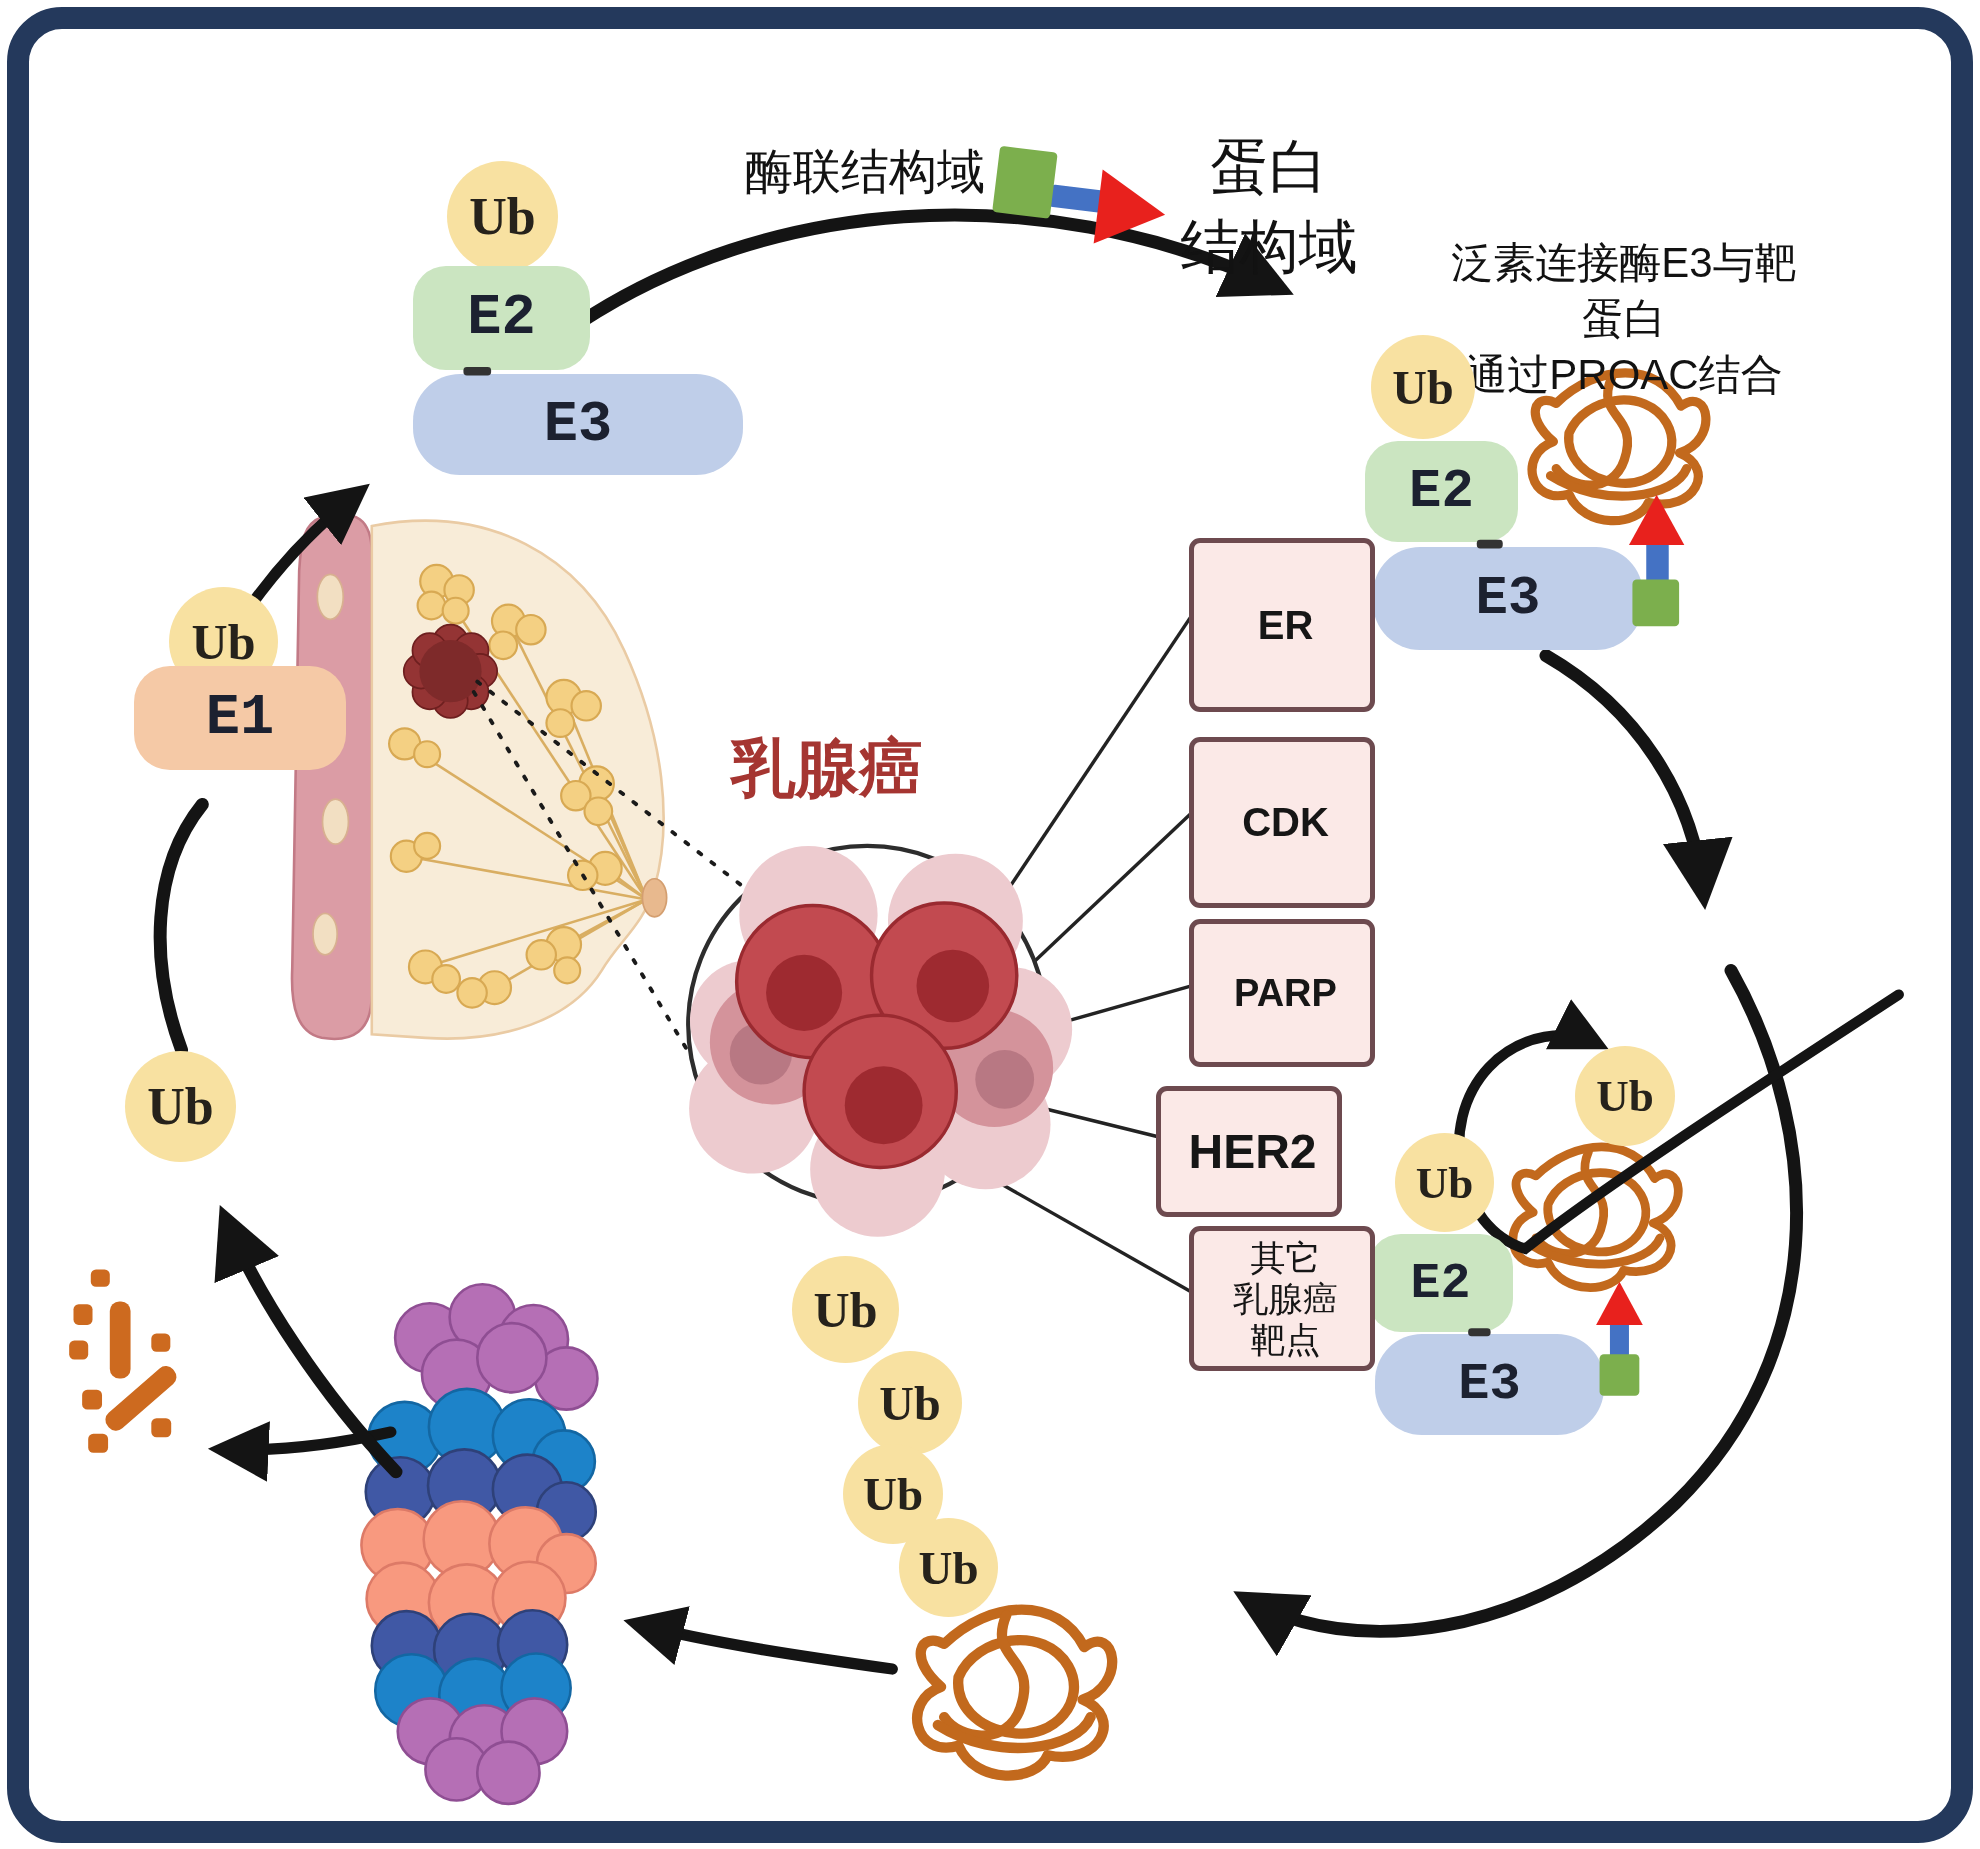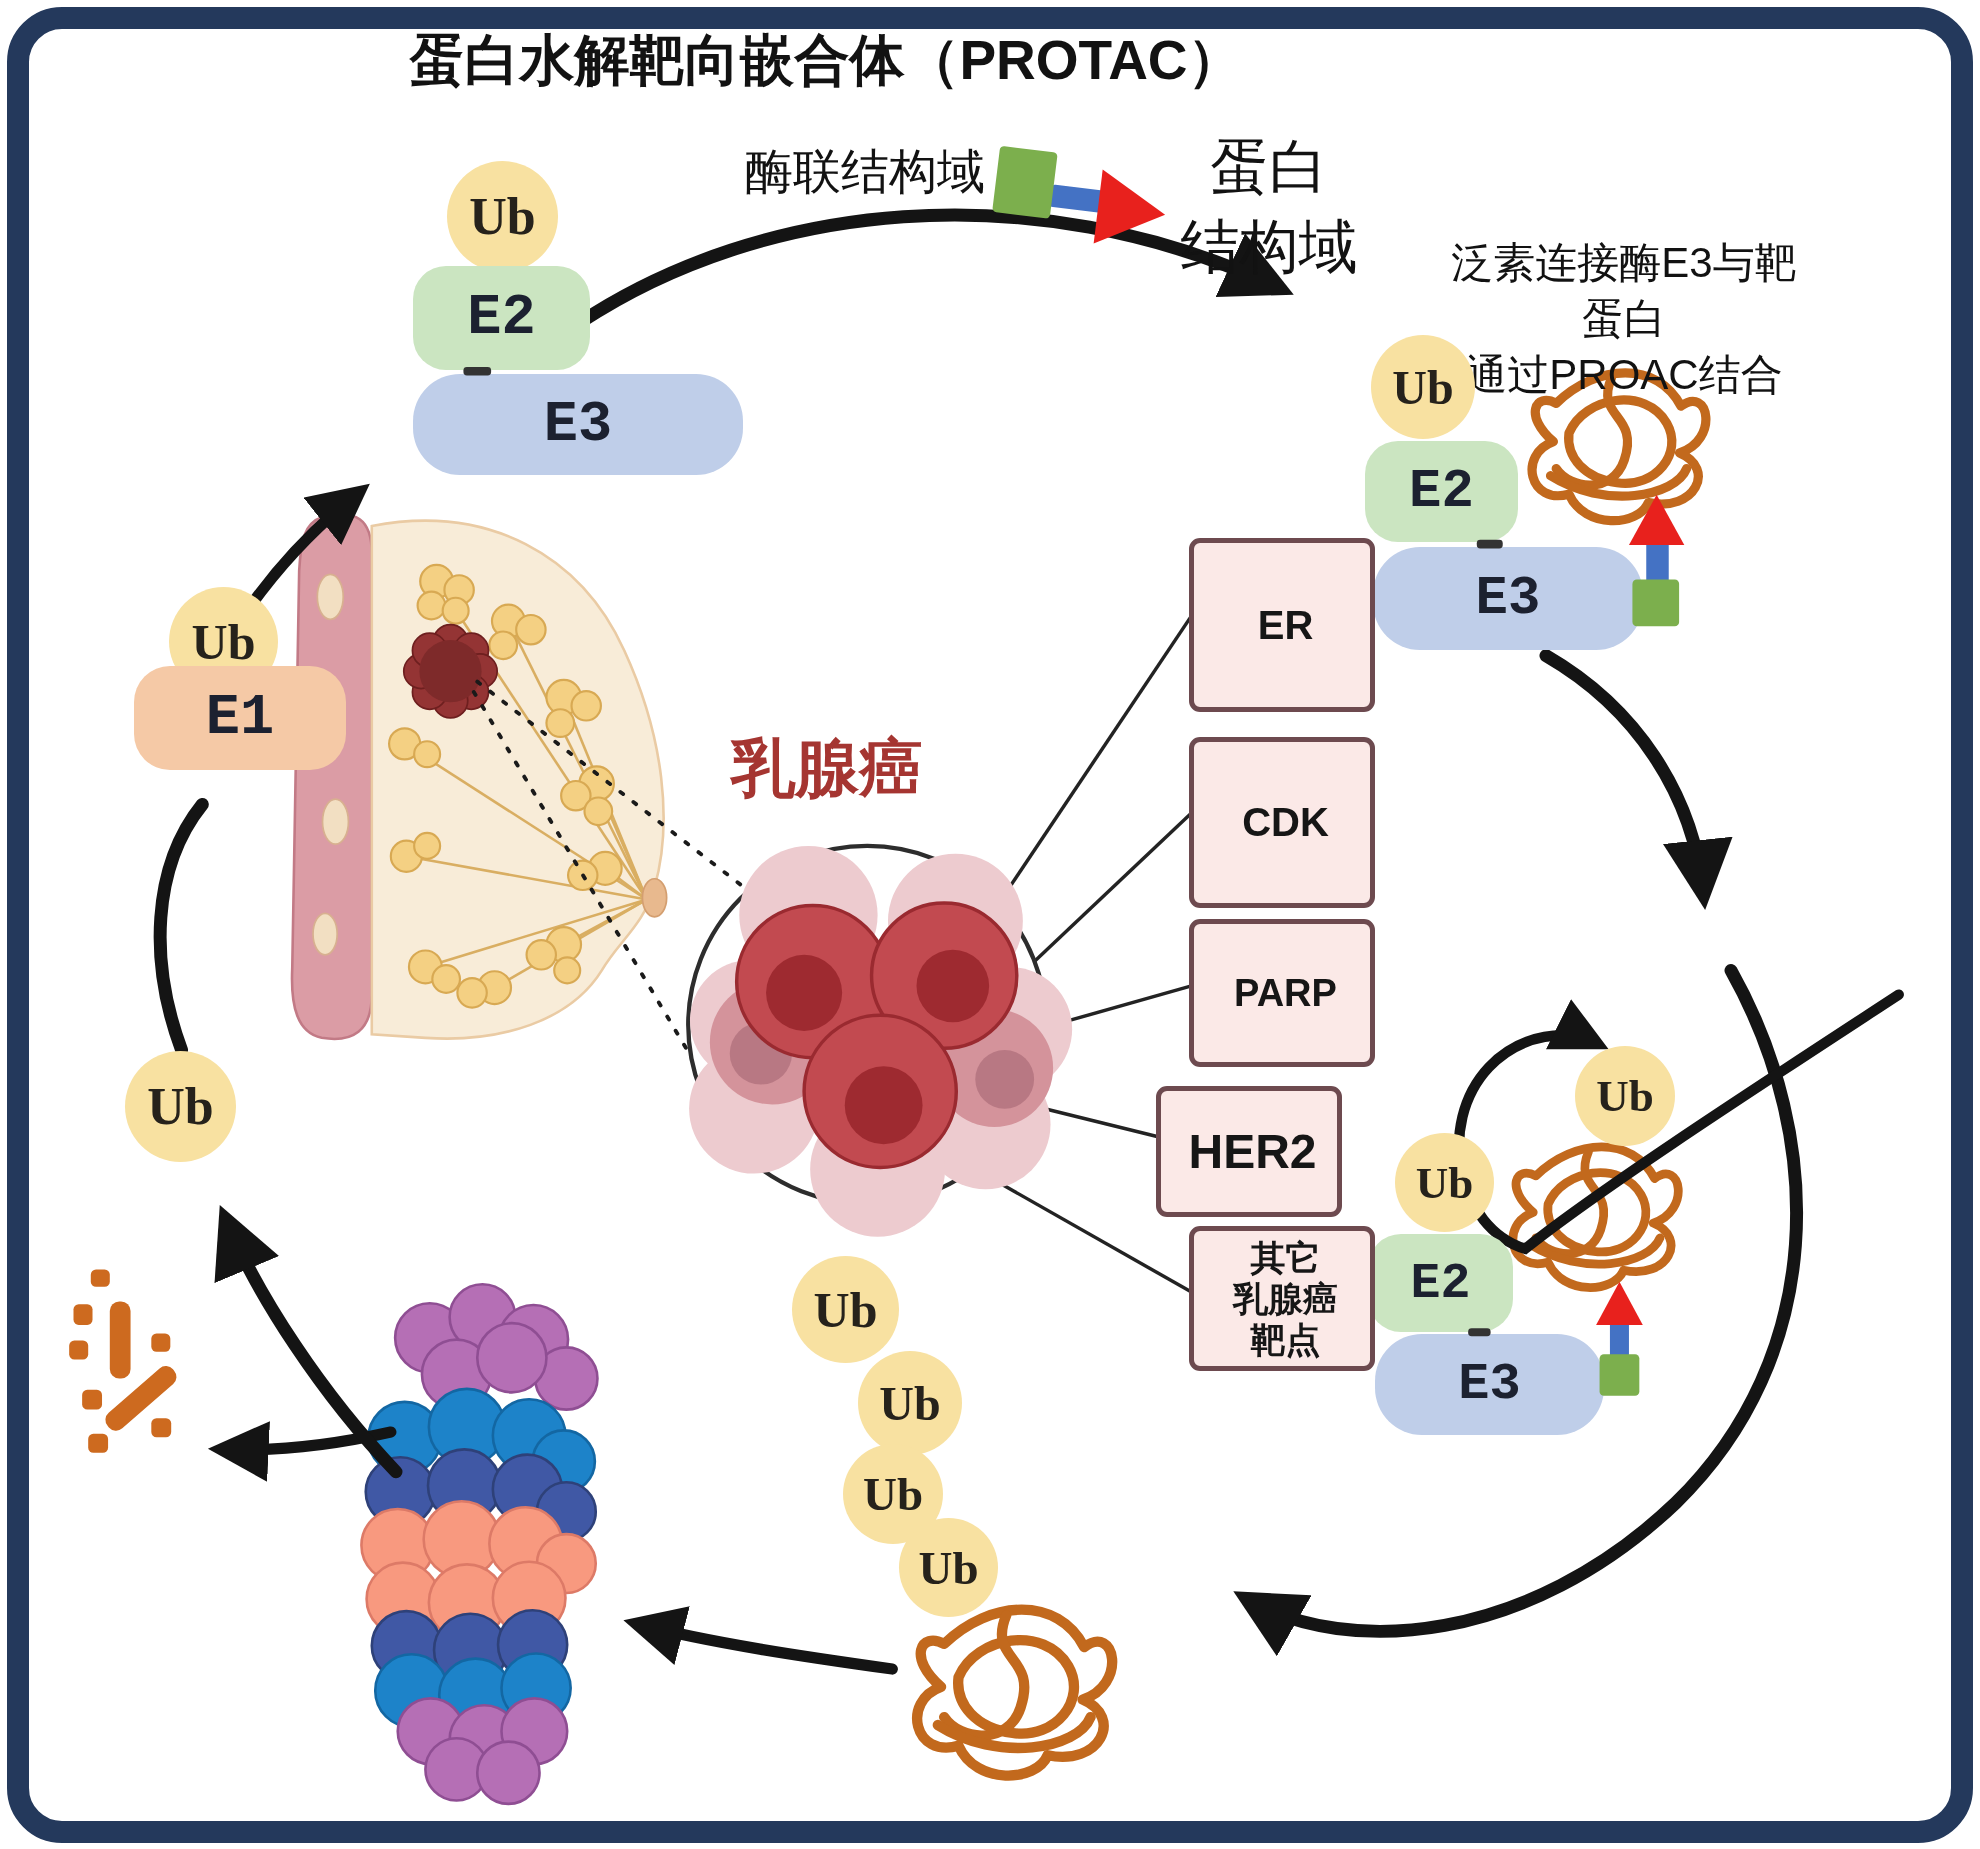--- a/index.html
+++ b/index.html
@@ -242,21 +242,20 @@
           <circle cx="1018" cy="1262" r="88"></circle>
       </g>
       <g fill="#9E2A30">
         <circle cx="930" cy="1148" r="44"></circle>
           <circle cx="1102" cy="1140" r="42"></circle>
           <circle cx="1022" cy="1278" r="45"></circle>
       </g>
     </g>
   </svg>
 
-  <div class="abs ctr zhu" style="left:826px;top:24px;font-size:55px;">蛋白水解靶向嵌合体（PROTAC）</div>
 
   <div class="abs ctr note" style="left:821px;top:140px;font-size:48px;margin-left:44px;">酶联结构域</div>
   <div class="abs ctr note" style="left:1269px;top:128px;font-size:59px;line-height:1.35;">蛋白
 结构域</div>
   <div class="abs ctr note" style="left:1624px;top:235px;font-size:42px;line-height:1.33;">泛素连接酶E3与靶蛋白
 通过PROAC结合</div>
   <div class="abs ctr disease" style="left:827px;top:725px;font-size:64px;">乳腺癌</div>
 
   <div class="ub" style="left:447px;top:161px;width:111px;height:111px;font-size:52px;">Ub</div>
   <div class="ub" style="left:169px;top:587px;width:109px;height:109px;font-size:50px;">Ub</div>
@@ -274,21 +273,21 @@
   <div class="ebox e1" style="left:134px;top:666px;width:212px;height:104px;font-size:57px;">E1</div>
   <div class="ebox e2" style="left:1365px;top:441px;width:153px;height:101px;font-size:54px;">E2</div>
   <div class="ebox e3" style="left:1373px;top:547px;width:270px;height:103px;font-size:54px;">E3</div>
   <div class="ebox e2" style="left:1368px;top:1234px;width:145px;height:98px;font-size:50px;">E2</div>
   <div class="ebox e3" style="left:1375px;top:1334px;width:229px;height:101px;font-size:52px;">E3</div>
 
   <div class="tbox" style="left:1189px;top:538px;width:169px;height:164px;font-size:40px;">ER</div>
   <div class="tbox" style="left:1189px;top:737px;width:169px;height:161px;font-size:40px;">CDK</div>
   <div class="tbox" style="left:1189px;top:919px;width:169px;height:138px;font-size:38px;">PARP</div>
   <div class="tbox" style="left:1156px;top:1086px;width:169px;height:121px;font-size:48px;">HER2</div>
-  <div class="tbox" style="left:1189px;top:1226px;width:169px;height:135px;font-size:35px;line-height:1.18;font-weight:bold;">其它
+  <div class="tbox" style="left:1189px;top:1226px;width:169px;height:135px;font-size:35px;line-height:1.18;font-weight:normal;">其它
 乳腺癌
 靶点</div>
 
   <svg width="1980" height="1850" viewBox="0 0 2290 2139">
     <g transform="rotate(7 1250 230)">
       <rect x="1215" y="217" width="70" height="26" rx="4" style="fill:var(--linker_blue)"></rect>
       <rect x="1150" y="180" width="67" height="77" rx="5" style="fill:var(--linker_green)"></rect>
       <polygon points="1271,193 1271,279 1349,236" style="fill:var(--linker_red)"></polygon>
     </g>
     <g>

